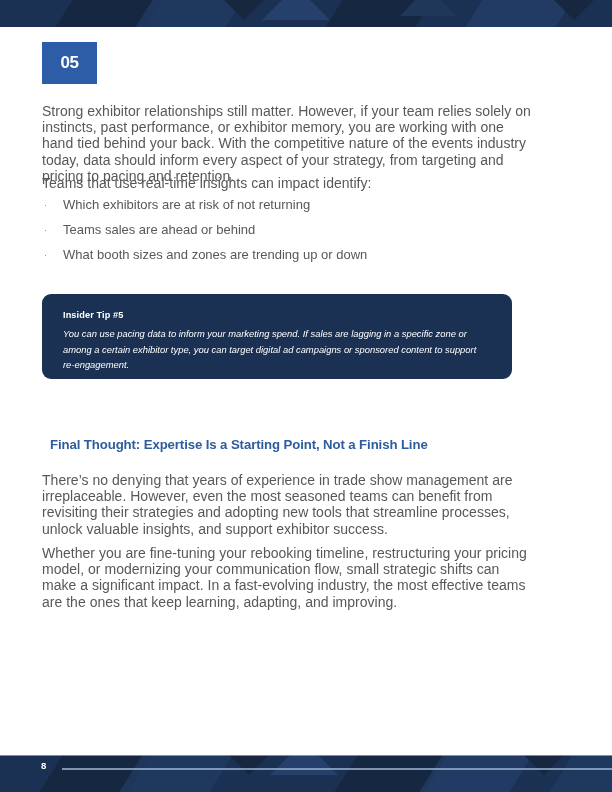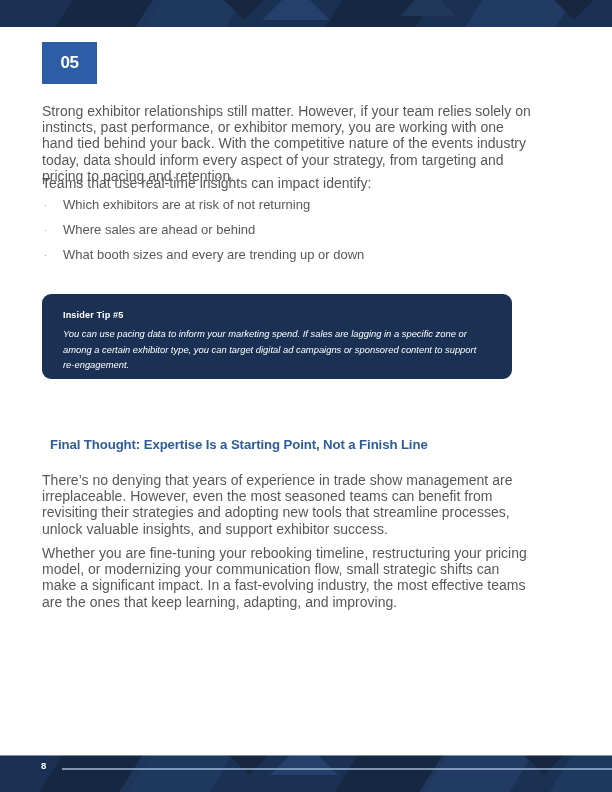--- a/index.html
+++ b/index.html
@@ -239,25 +239,25 @@
 
   <p class="para p2">Teams that use real-time insights can impact identify:</p>
 
   <div class="bullets">
     <div class="bullet-item">
       <span class="bullet-mark">·</span>
       <span class="bullet-text">Which exhibitors are at risk of not returning</span>
     </div>
     <div class="bullet-item">
       <span class="bullet-mark">·</span>
-      <span class="bullet-text">Where sales are ahead or behind</span>
+      <span class="bullet-text">Teams sales are ahead or behind</span>
     </div>
     <div class="bullet-item">
       <span class="bullet-mark">·</span>
-      <span class="bullet-text">What booth sizes and every are trending up or down</span>
+      <span class="bullet-text">What booth sizes and zones are trending up or down</span>
     </div>
   </div>
 
   <div class="tip-box">
     <p class="tip-title">Insider Tip #5</p>
     <p class="tip-body">You can use pacing data to inform your marketing spend. If sales are lagging in a specific zone or among a certain exhibitor type, you can target digital ad campaigns or sponsored content to support re-engagement.</p>
   </div>
 
   <div class="final-head">Final Thought: Expertise Is a Starting Point, Not a Finish Line</div>
 

